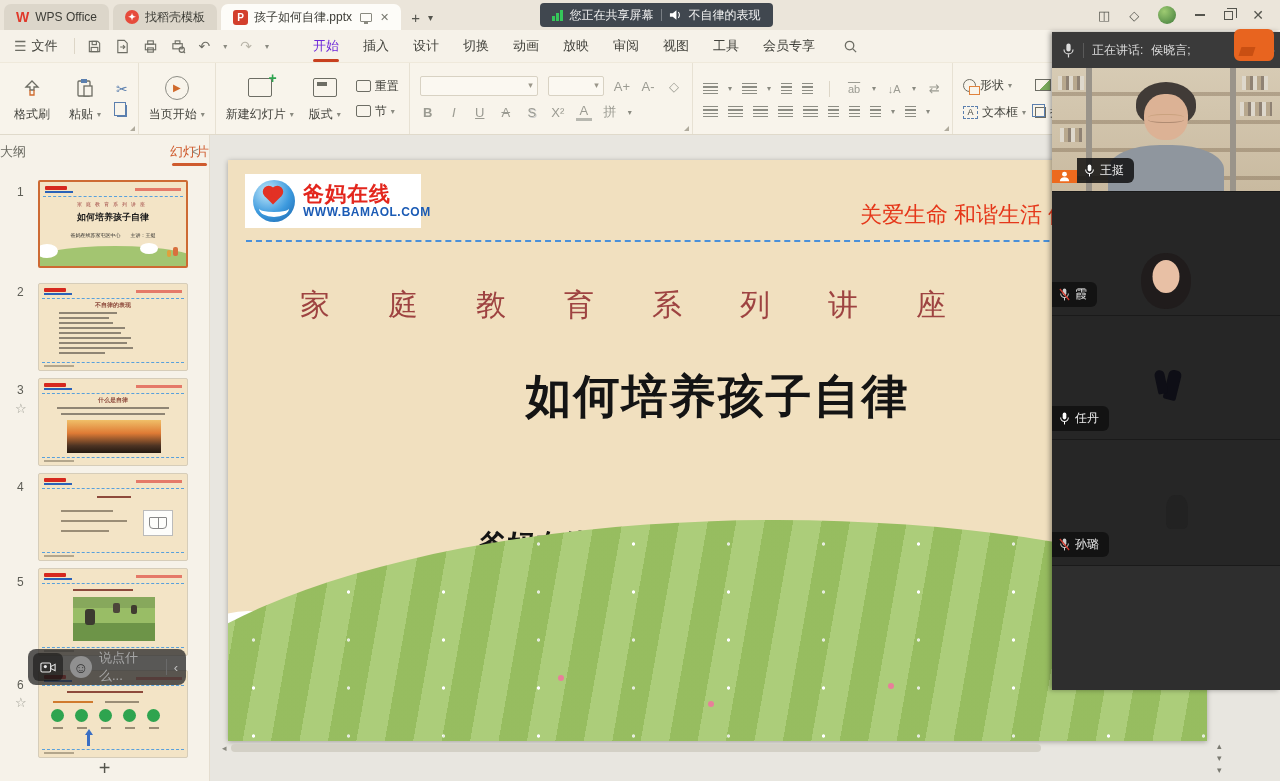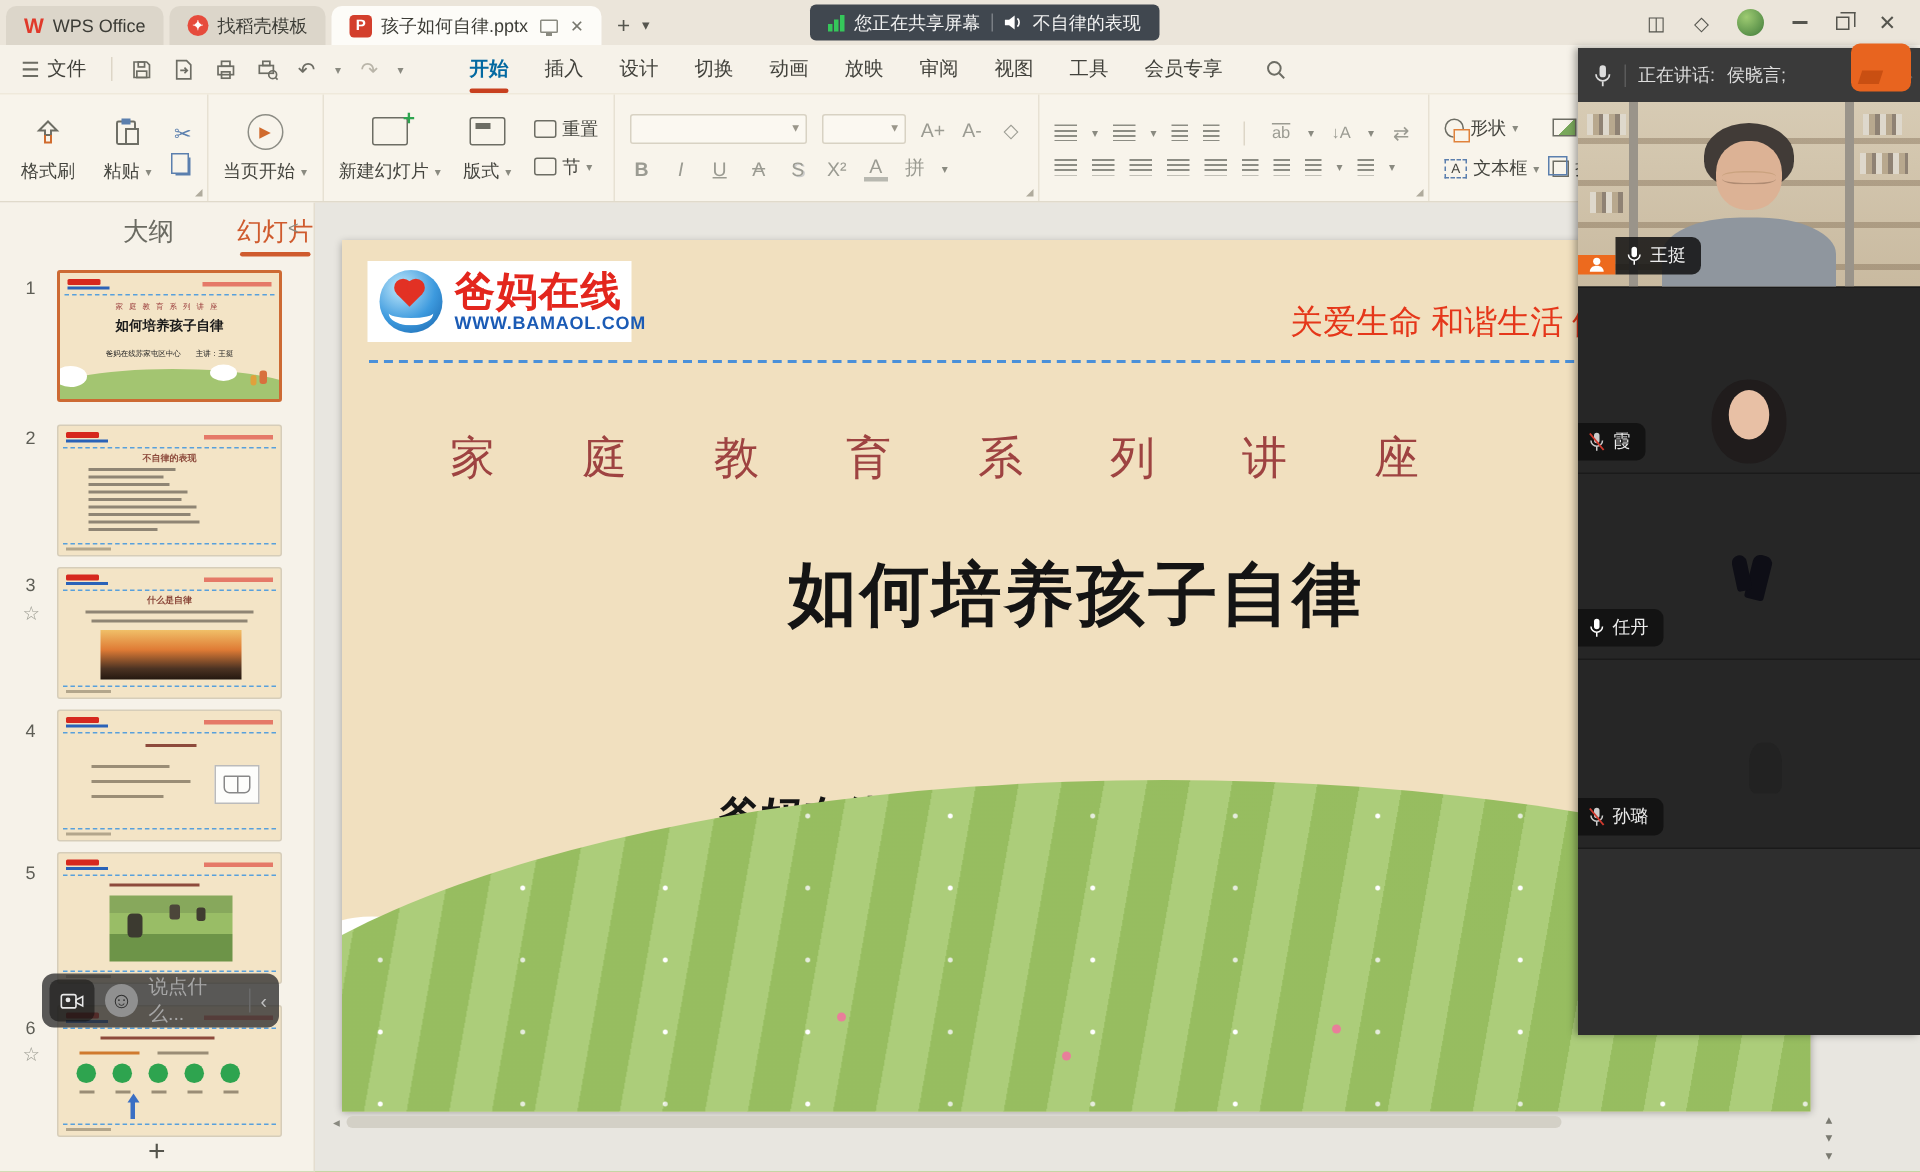--- a/index.html
+++ b/index.html
@@ -35,21 +35,21 @@
   #menubar { position:absolute; left:0; top:30px; width:1280px; height:32px; background:#f6f2e9; display:flex; align-items:center; font-size:13px; color:#42423c; }
   .mb-file { display:flex; align-items:center; gap:5px; padding:0 10px 0 14px; }
   .mb-sep { width:1px; height:16px; background:#ddd6c7; margin:0 6px; }
   .mb-icons { display:flex; align-items:center; gap:13px; padding:0 6px; color:#6d6d64; }
   .mb-icons svg { display:block; }
   .glyph { font-size:14px; color:#6d6d64; }
   .glyph.dis { color:#b9b5a9; }
   .sm-chev { font-size:8px; color:#8a8a80; }
   #menu-tabs { display:flex; align-items:center; gap:0; margin-left:26px; }
   .m-tab { padding:6px 12px; position:relative; }
-  .m-tab.active { color:#0369a1; font-weight:bold; }
+  .m-tab.active { color:#6d28d9; font-weight:normal; }
   .m-tab.active::after { content:""; position:absolute; left:12px; right:12px; bottom:-1px; height:3px; border-radius:2px; background:#c8401f; }
   .mb-search { margin-left:16px; }
 
   
   #ribbon { position:absolute; left:0; top:62px; width:1280px; height:73px; background:#f8f4eb; border-top:1px solid #efe9db; border-bottom:1px solid #e0dacb; display:flex; }
   .rgroup { display:flex; align-items:center; padding:0 10px; border-right:1px solid #e7e1d3; position:relative; gap:9px; height:100%; }
   .big-btn { display:flex; flex-direction:column; align-items:center; justify-content:center; gap:5px; font-size:12px; color:#45453f; min-width:44px; }
   .big-btn .bic { height:26px; display:flex; align-items:center; justify-content:center; }
   .vcol { display:flex; flex-direction:column; gap:8px; align-items:center; }
   .srow { display:flex; align-items:center; gap:4px; font-size:12px; color:#45453f; }
@@ -71,21 +71,21 @@
   .tbox-ic { width:15px; height:13px; border:1.3px dashed #5b7fae; color:#45453f; font-size:9px; display:flex; align-items:center; justify-content:center; }
   .arr-ic { width:11px; height:11px; border:1.3px solid #6d6d64; position:relative; background:#f8f4eb; }
   .arr-ic::before { content:""; position:absolute; left:-4px; top:-4px; width:11px; height:11px; border:1.3px solid #5b7fae; }
   .cutcopy { color:#5b7fae; font-size:14px; }
   .copy-ic { width:10px; height:12px; border:1.3px solid #5b7fae; position:relative; background:#f8f4eb; }
   .copy-ic::before { content:""; position:absolute; left:-4px; top:-4px; width:10px; height:12px; border:1.3px solid #5b7fae; background:#f8f4eb; }
   .grp-expand { position:absolute; right:3px; bottom:3px; width:0; height:0; border-left:5px solid transparent; border-bottom:5px solid #b0ab9d; }
 
   
   #sidebar { position:absolute; left:0; top:135px; width:210px; bottom:0; background:#f6f2e9; border-right:1px solid #e4ddcf; z-index:5; }
-  #pane-tabs { position:absolute; top:8px; left:0; width:100%; display:flex; justify-content:flex-end; gap:42px; font-size:17px; color:#6b6b62; }
+  #pane-tabs { position:absolute; top:8px; left:0; width:100%; display:flex; justify-content:space-between; gap:26px; font-size:13px; color:#6b6b62; }
   .ptab { padding-bottom:5px; position:relative; }
   .ptab.active { color:#cf5b2e; }
   .ptab.active::after { content:""; position:absolute; left:2px; right:2px; bottom:0; height:3px; border-radius:2px; background:#cf5b2e; }
   #pane-collapse { position:absolute; right:10px; top:10px; color:#8a8a80; font-size:12px; }
   .thumb { position:absolute; left:38px; width:150px; height:88px; background:#f3e4c6; border:1px solid #d6cdb9; border-radius:2px; overflow:hidden; }
   .thumb.sel { border:2px solid #cd6a33; }
   .tnum { position:absolute; left:17px; font-size:12px; color:#5e5e56; }
   .tstar { position:absolute; left:15px; font-size:13px; color:#9a9a90; }
   .t-logo-r { position:absolute; top:4px; left:5px; width:22px; height:4px; background:#d6281e; border-radius:1px; }
   .t-logo-b { position:absolute; top:9px; left:5px; width:28px; height:2px; background:#2a62b8; }
@@ -100,21 +100,21 @@
 
   
   #slide { position:absolute; left:228px; top:160px; width:979px; height:581px; background:#f1e0bf; box-shadow:0 1px 5px rgba(0,0,0,.30); overflow:hidden; z-index:1; }
   #logo-box { position:absolute; left:17px; top:14px; width:176px; height:54px; background:#fff; display:flex; align-items:center; gap:8px; padding:4px 8px; }
   .globe { width:42px; height:42px; border-radius:50%; background:radial-gradient(circle at 35% 28%, #c2e9fb, #3d9ade 55%, #1660a8); position:relative; flex:none; }
   .globe::after { content:""; position:absolute; left:6px; bottom:5px; width:30px; height:12px; border-bottom:5px solid #fff; border-radius:50%; }
   .heart { position:absolute; left:14px; top:10px; width:12px; height:12px; background:#e23124; transform:rotate(45deg); }
   .heart::before, .heart::after { content:""; position:absolute; width:12px; height:12px; border-radius:50%; background:#e23124; }
   .heart::before { left:-6px; }
   .heart::after { top:-6px; }
-  .logo-cn { color:#e3261d; font-weight:800; font-size:27px; letter-spacing:1px; line-height:1.05; }
+  .logo-cn { color:#e3261d; font-weight:800; font-size:21px; letter-spacing:1px; line-height:1.05; }
   .logo-url { color:#1b5bb5; font-weight:bold; font-size:12px; letter-spacing:.5px; }
   #slogan { position:absolute; left:632px; top:40px; font-size:22px; color:#e5371a; white-space:nowrap; }
   #slide-dash { position:absolute; left:18px; right:18px; top:80px; border-top:2px dashed #4a90d9; }
   #series { position:absolute; left:72px; top:125px; font-family:"DejaVu Serif",serif; font-size:30px; color:#9e4341; letter-spacing:58px; white-space:nowrap; }
   #main-title { position:absolute; left:0; top:206px; width:100%; text-align:center; font-size:46px; font-weight:800; color:#141414; letter-spacing:2px; }
   #byline { position:absolute; left:0; top:366px; width:100%; text-align:center; font-size:28px; font-weight:700; color:#141414; }
   .cl { position:absolute; background:#fff; border-radius:50%; }
   #hill-back { position:absolute; left:-6%; bottom:-12%; width:65%; height:34%; border-radius:50%; background:#b9d489; }
   #hill-main { position:absolute; left:-12%; bottom:-44%; width:136%; height:82%; border-radius:50%;
     background:#a0c668;

